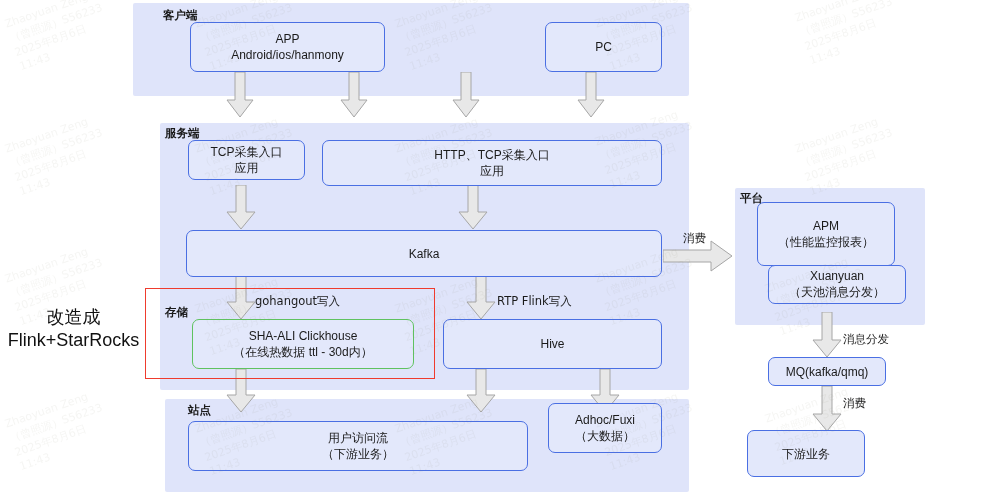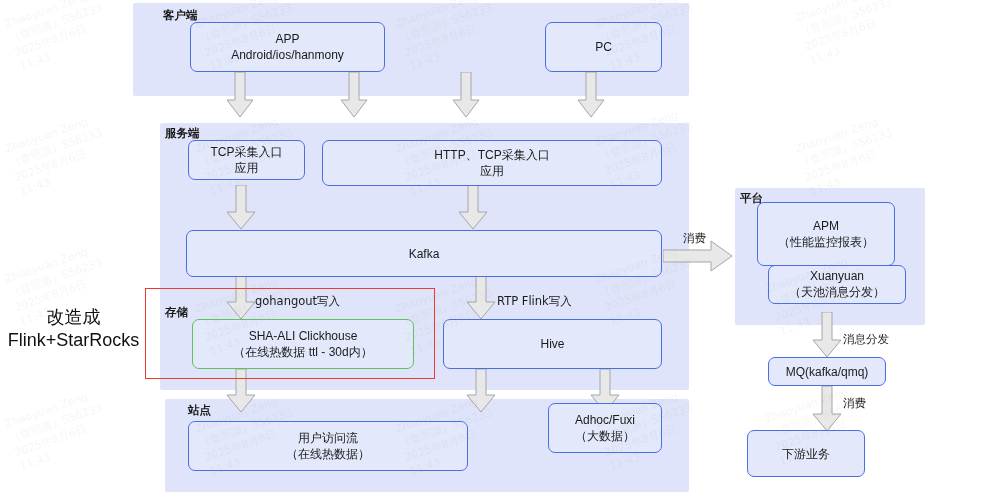--- a/index.html
+++ b/index.html
@@ -292,23 +292,23 @@
   </div>
 
   <div class="node green" style="left:192px;top:319px;width:222px;height:50px;">
     <div class="l1">SHA-ALI Clickhouse</div>
     <div class="l2">（在线热数据  ttl - 30d内）</div>
   </div>
   <div class="node" style="left:443px;top:319px;width:219px;height:50px;">
     <div class="l1">Hive</div>
   </div>
 
-  <div class="node" style="left:188px;top:421px;width:280px;height:50px;align-items:center;">
+  <div class="node" style="left:188px;top:421px;width:340px;height:50px;align-items:center;">
     <div class="l1">用户访问流</div>
-    <div class="l2">（在线热数据）</div>
+    <div class="l2">（下游业务）</div>
   </div>
   <div class="node" style="left:548px;top:403px;width:114px;height:50px;justify-content:center;">
     <div class="l1">Adhoc/Fuxi</div>
     <div class="l2">（大数据）</div>
   </div>
 
   <div class="node" style="left:757px;top:202px;width:138px;height:64px;">
     <div class="l1">APM</div>
     <div class="l2">（性能监控报表）</div>
   </div>

